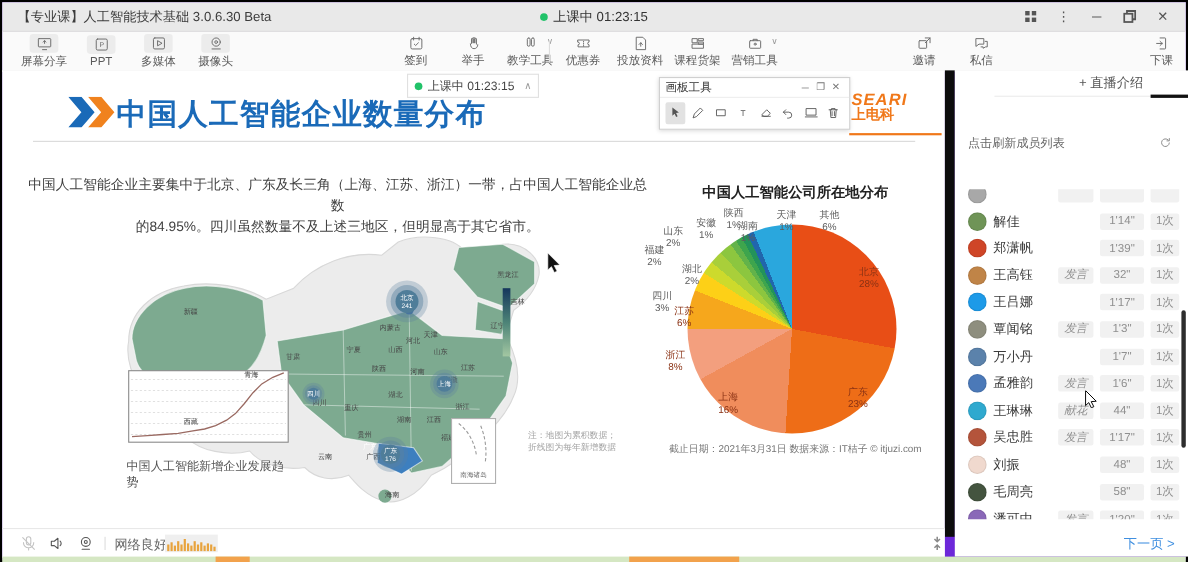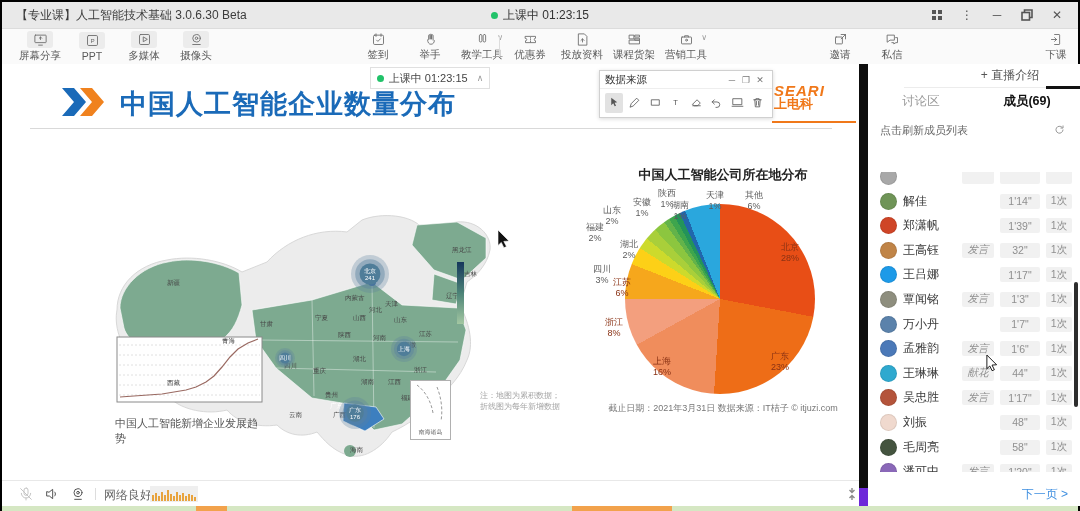--- a/index.html
+++ b/index.html
@@ -41,21 +41,21 @@
   .bp-title{flex:1;}
   .bp-wc{width:14px;text-align:center;color:#777;font-size:9px;}
   .bp-tools{height:27px;display:flex;align-items:center;justify-content:space-between;padding:0 5px;}
   .bp-tool{width:18px;height:20px;display:flex;align-items:center;justify-content:center;color:#555;border-radius:2px;}
   .bp-tool.sel{background:#e2e2e2;}
   .bp-tool svg{width:13px;height:13px;stroke:currentColor;fill:none;stroke-width:1.5;stroke-linecap:round;stroke-linejoin:round;}
   .logo{position:absolute;left:772px;top:20px;width:80px;text-align:left;line-height:13px;}
   .logo .l1{font-size:15px;font-weight:bold;font-style:italic;color:#f0781a;letter-spacing:1px;}
   .logo .l2{font-size:13px;font-weight:bold;color:#f0781a;font-family:"Liberation Serif","DejaVu Serif",serif;}
   .logo-rule{position:absolute;left:770px;top:57px;width:84px;height:2px;background:#f0781a;}
-  .slide-head{position:absolute;left:60px;top:22px;display:flex;align-items:center;gap:14px;}
+  .slide-head{position:absolute;left:60px;top:22px;display:flex;align-items:center;}
   .chev svg{width:44px;height:28px;}
   .slide-title{font-size:27px;font-weight:bold;color:#1a6ab8;letter-spacing:1px;}
   .slide-rule{position:absolute;left:28px;top:64px;width:802px;height:1px;background:#d9d9d9;}
   .para{position:absolute;left:20px;top:95px;width:570px;text-align:center;font-size:12.5px;
         color:#404040;line-height:19px;}
   
   .map-svg{position:absolute;left:60px;top:146px;}
   .prov{font-size:6.5px;fill:#474747;}
   .prov-w{fill:#fff;}
   .bub-t{font-size:6px;fill:#fff;text-anchor:middle;}
@@ -300,21 +300,21 @@
   <div class="main">
 
     <div class="class-pill">
       <i class="dot"></i>
       <span>上课中 01:23:15</span>
       <span class="pill-ch">∧</span>
     </div>
 
     <div class="board-panel">
       <div class="bp-head">
-        <span class="bp-title">数据来源</span>
+        <span class="bp-title">画板工具</span>
         <span class="bp-wc">─</span>
         <span class="bp-wc">❐</span>
         <span class="bp-wc">✕</span>
       </div>
       <div class="bp-tools" id="bp-tools">
           <span class="bp-tool sel">
             <svg viewBox="0 0 24 24">
               <path d="M6 3l11 8.5-4.8 1 2.6 5.5-2.5 1.1-2.6-5.6L6 17z" fill="currentColor" stroke="none"></path>
             </svg>
           </span>
@@ -370,20 +370,24 @@
       <span class="chev">
         <svg viewBox="0 0 44 28">
             <polygon points="0,0 12,0 24,14 12,28 0,28 12,14" fill="#1a6ab8"></polygon>
             <polygon points="18,0 30,0 42,14 30,28 18,28 30,14" fill="#f0821e"></polygon>
           </svg>
       </span>
       <span class="slide-title">中国人工智能企业数量分布</span>
     </div>
     <div class="slide-rule"></div>
 
+    <div class="para">
+      <div>中国人工智能企业主要集中于北京、广东及长三角（上海、江苏、浙江）一带，占中国人工智能企业总数</div>
+      <div>的84.95%。四川虽然数量不及上述三地区，但明显高于其它省市。</div>
+    </div>
 
     <svg id="map-svg" class="map-svg" width="520" height="258" viewBox="0 0 520 258">
       <path d="M55,100 C55,75 75,55 105,50 C130,45 160,50 180,62 L205,52 C225,30 255,18 285,22 L300,10 C320,2 350,5 360,18 L395,12 C415,10 430,25 428,40 C425,55 415,65 405,72 L398,95 C408,115 412,135 405,150 C398,168 385,180 372,192 C360,205 345,215 330,222 C318,240 300,250 285,245 C270,240 262,230 255,222 C240,228 225,225 215,215 C195,218 175,212 165,200 C145,205 120,200 108,188 C90,180 75,165 70,148 C58,135 52,115 55,100 Z" fill="#ececec" stroke="#d8d8d8" stroke-width="1"></path>
       <path d="M58,98 C58,78 78,57 106,52 C130,47 158,52 177,63 L180,95 C172,125 160,138 115,143 C85,143 66,132 62,118 Z" fill="#7daa90" stroke="rgba(255,255,255,.6)"></path>
       <path d="M350,35 L355,15 L395,12 L424,28 L424,48 L400,70 L372,60 Z" fill="#7daa90" stroke="rgba(255,255,255,.6)"></path>
       <path d="M372,64 L400,74 L394,94 L370,90 Z" fill="#7daa90" stroke="rgba(255,255,255,.6)"></path>
       <path d="M190,100 L250,90 L310,72 L340,95 L396,98 L404,120 L398,150 L374,184 L340,214 L312,220 L286,194 L250,188 L214,158 L194,130 Z" fill="#7daa90" stroke="rgba(255,255,255,.6)"></path>
       <path d="M250,90 L252,186 M310,72 L312,218 M196,130 L396,132 M214,158 L374,162" stroke="rgba(255,255,255,.5)" fill="none" stroke-width="0.8"></path>
       <circle cx="288" cy="241" r="6" fill="#7daa90"></circle>
       <ellipse cx="369" cy="205" rx="4" ry="8" fill="#7daa90"></ellipse>
@@ -541,24 +545,20 @@
     <svg class="cursor" style="left:495px;top:166px;" width="17" height="18" viewBox="0 0 17 18">
       <path d="M1,0 L12,11 L6.8,11.4 L9.5,16.6 L6.9,17.7 L4.3,12.4 L1,15.4 Z" fill="#111" stroke="#fff" stroke-width="0.6"></path>
     </svg>
   </div>
 
   <div class="vdivider"></div>
 
   <div class="sidebar">
     <div class="sb-intro">+ 直播介绍</div>
     <div class="sb-intro-seg"></div>
-    <div class="sb-tabs">
-      <div class="sb-tab">讨论区</div>
-      <div class="sb-tab active">成员(69)</div>
-    </div>
     <div class="sb-refresh">
       <span>点击刷新成员列表</span>
       <svg viewBox="0 0 24 24">
           <path d="M18.5 11a6.5 6.5 0 1 1-2-5.2"></path>
           <path d="M18.5 3.5v4h-4"></path>
         </svg>
     </div>
     <div class="mlist" id="mlist">
         <div class="mrow partial">
           <div class="mrow-in">

